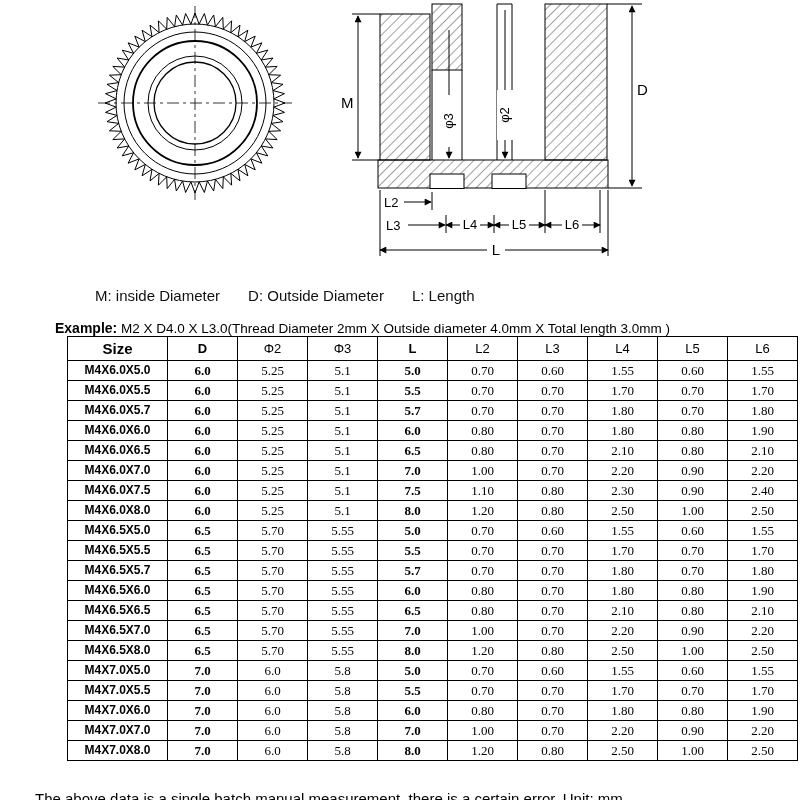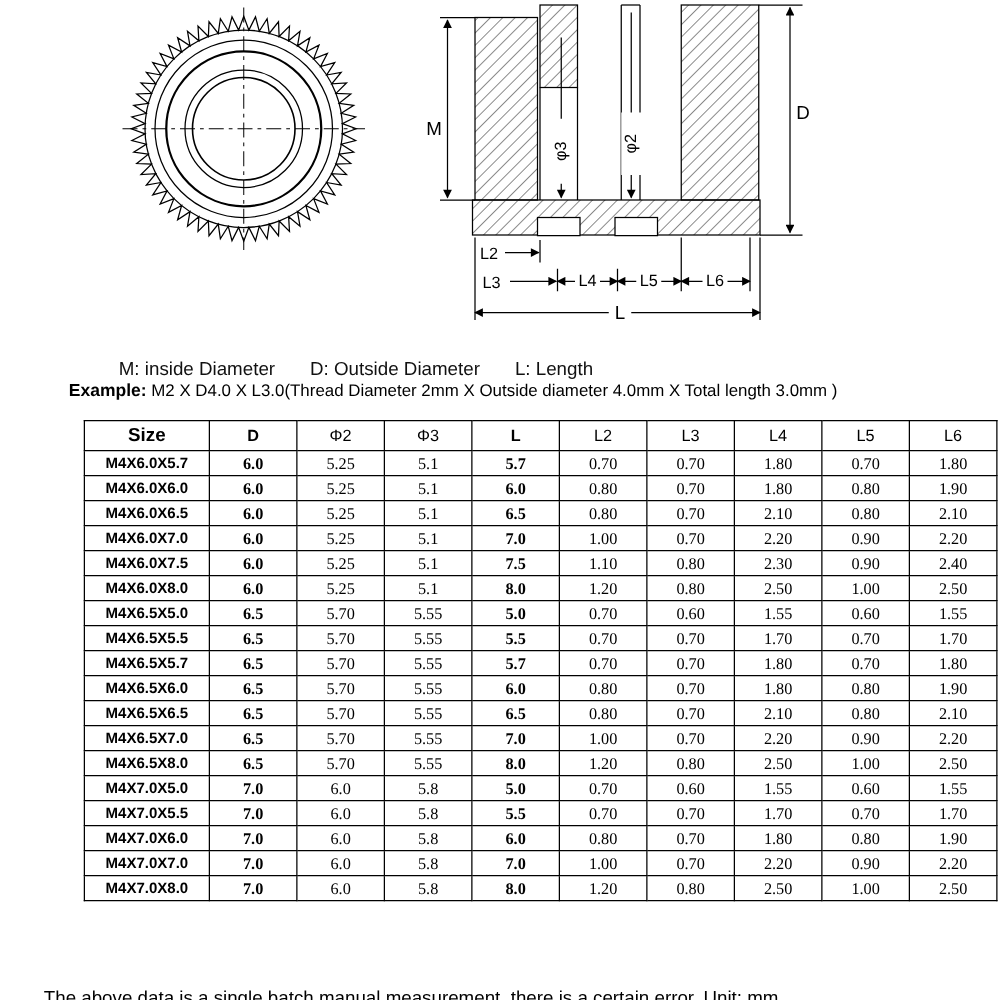--- a/index.html
+++ b/index.html
@@ -9,21 +9,21 @@
   }
   .abs{position:absolute;}
   
   #drawing{position:absolute;top:0;left:0;}
   .cl{stroke:#000;stroke-width:0.8;stroke-dasharray:12 4 3 4;}
   .dimtext{stroke:none;fill:#000;font:13px "Liberation Sans",sans-serif;}
   .dimtext.big{font-size:15px;}
   
   #legend{top:287px;left:95px;font-size:15px;color:#111;}
   #legend span{margin-right:28px;}
-  #example{top:304px;left:55px;font-size:13.5px;}
+  #example{top:320px;left:55px;font-size:13.5px;}
   #example b{font-size:14px;}
   
   #tablewrap{top:336px;left:35px;width:730px;}
   table{border-collapse:collapse;width:730px;table-layout:fixed;margin-left:32px;}
   th,td{border:1px solid #000;text-align:center;padding:0;height:19px;line-height:19px;overflow:hidden;}
   thead th{height:23px;line-height:23px;}
   .h-size{font-size:15px;font-weight:bold;}
   .h-bold{font-size:13px;font-weight:bold;}
   .h-reg{font-size:13px;font-weight:normal;}
   td.c-size{font-family:"Liberation Sans",sans-serif;font-weight:bold;font-size:12px;}
@@ -154,20 +154,44 @@
         <th class="h-bold">L</th>
         <th class="h-reg">L2</th>
         <th class="h-reg">L3</th>
         <th class="h-reg">L4</th>
         <th class="h-reg">L5</th>
         <th class="h-reg">L6</th>
       </tr>
     </thead>
     <tbody>
         <tr>
+          <td class="c-size">M4X6.0X5.0</td>
+          <td class="c-bold">6.0</td>
+          <td class="c-num">5.25</td>
+          <td class="c-num">5.1</td>
+          <td class="c-bold">5.0</td>
+          <td class="c-num">0.70</td>
+          <td class="c-num">0.60</td>
+          <td class="c-num">1.55</td>
+          <td class="c-num">0.60</td>
+          <td class="c-num">1.55</td>
+        </tr>
+        <tr>
+          <td class="c-size">M4X6.0X5.5</td>
+          <td class="c-bold">6.0</td>
+          <td class="c-num">5.25</td>
+          <td class="c-num">5.1</td>
+          <td class="c-bold">5.5</td>
+          <td class="c-num">0.70</td>
+          <td class="c-num">0.70</td>
+          <td class="c-num">1.70</td>
+          <td class="c-num">0.70</td>
+          <td class="c-num">1.70</td>
+        </tr>
+        <tr>
           <td class="c-size">M4X6.0X5.7</td>
           <td class="c-bold">6.0</td>
           <td class="c-num">5.25</td>
           <td class="c-num">5.1</td>
           <td class="c-bold">5.7</td>
           <td class="c-num">0.70</td>
           <td class="c-num">0.70</td>
           <td class="c-num">1.80</td>
           <td class="c-num">0.70</td>
           <td class="c-num">1.80</td>

